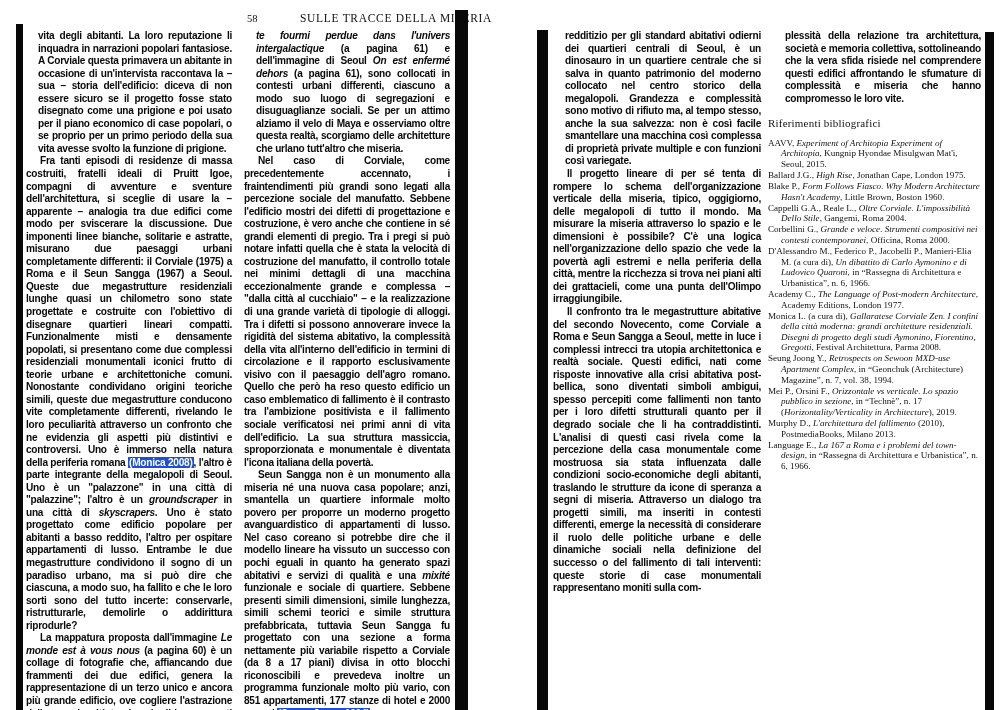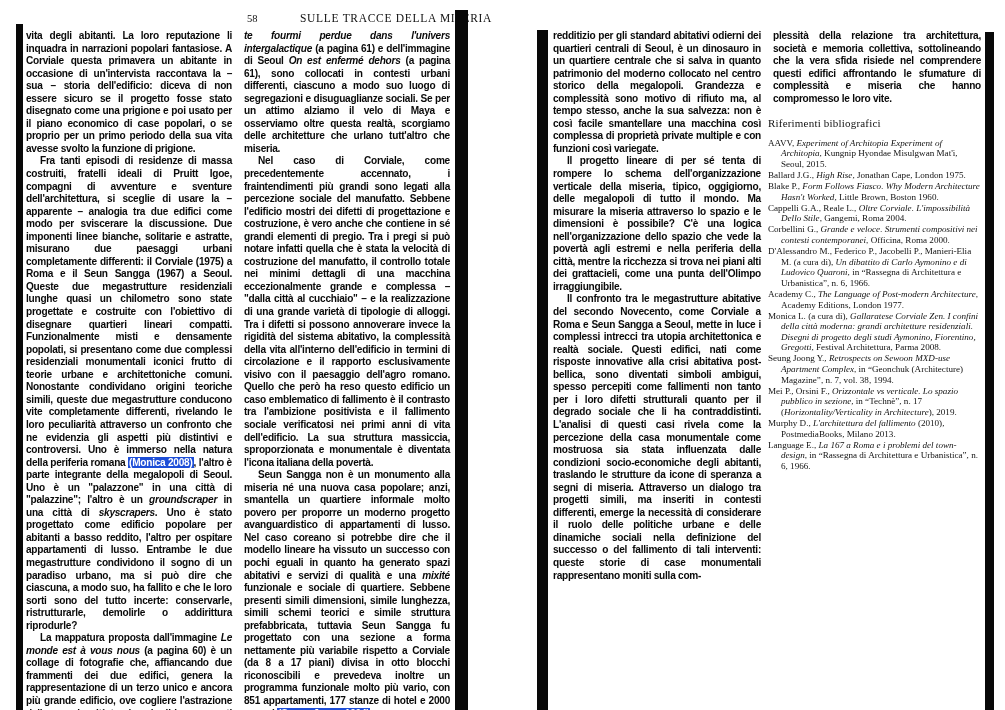--- a/index.html
+++ b/index.html
@@ -82,21 +82,21 @@
     font-size: 10.1px;
     line-height: 12.55px;
     text-align: justify;
     text-justify: inter-word;
     color: #0a0a0a;
     font-weight: 600;
     letter-spacing: -0.25px;
     -webkit-font-smoothing: none;
   }
   .col p + p { text-indent: 14px; }
-  .col p.noindent { text-indent: 0; }
+  .col p.noindent { text-indent: 0; margin-left: 12px; }
   .col i { font-style: italic; }
 
   
   .cite {
     background: #1d4ed8;
     color: #ffffff;
     padding: 0 1px;
     font-weight: 700;
   }
 
@@ -162,21 +162,21 @@
     <div class="col">
       <p class="noindent">plessità della relazione tra architettura, società e memoria collettiva, sottolineando che la vera sfida risiede nel comprendere questi edifici affrontando le sfumature di complessità e miseria che hanno compromesso le loro vite.</p>
     </div>
   </div>
 
   <div id="biblio">
     <p class="bib-title">Riferimenti bibliografici</p>
     <div id="biblio-list">
         <p class="bib-entry"><span>AAVV, </span><i>Experiment of  Architopia Experiment of Architopia</i><span>, Kungnip Hyondae Misulgwan Mat'i, Seoul, 2015.</span></p>
         <p class="bib-entry"><span>Ballard J.G., </span><i>High Rise</i><span>, Jonathan Cape, London 1975.</span></p>
-        <p class="bib-entry"><span>Blake P., </span><i>Form Follows Fiasco. Why Modern Architecture Hasn't Worked</i><span>, Little Brown, Boston 1960.</span></p>
+        <p class="bib-entry"><span>Blake P., </span><i>Form Follows Fiasco. Why Modern Architecture Hasn't Academy</i><span>, Little Brown, Boston 1960.</span></p>
         <p class="bib-entry"><span>Cappelli G.A., Reale L., </span><i>Oltre Corviale. L'impossibilità Dello Stile</i><span>, Gangemi, Roma 2004.</span></p>
         <p class="bib-entry"><span>Corbellini G., </span><i>Grande e veloce. Strumenti compositivi nei contesti contemporanei</i><span>, Officina, Roma 2000.</span></p>
         <p class="bib-entry"><span>D'Alessandro M., Federico P., Jacobelli P., Manieri-Elia M. (a cura di), </span><i>Un dibattito di Carlo Aymonino e di Ludovico Quaroni</i><span>, in “Rassegna di Architettura e Urbanistica”, n. 6, 1966.</span></p>
         <p class="bib-entry"><span>Academy C., </span><i>The Language of  Post-modern Architecture</i><span>, Academy Editions, London 1977.</span></p>
         <p class="bib-entry"><span>Monica L. (a cura di), </span><i>Gallaratese Corviale Zen. I confini della città moderna: grandi architetture residenziali. Disegni di progetto degli studi Aymonino, Fiorentino, Gregotti</i><span>, Festival Architettura, Parma 2008.</span></p>
         <p class="bib-entry"><span>Seung Joong Y., </span><i>Retrospects on Sewoon MXD-use Apartment Complex</i><span>, in “Geonchuk (Architecture) Magazine”, n. 7, vol. 38, 1994.</span></p>
         <p class="bib-entry"><span>Mei P., Orsini F., </span><i>Orizzontale vs verticale. Lo spazio pubblico in sezione</i><span>, in “Technè”, n. 17 (</span><i>Horizontality/Verticality in Architecture</i><span>), 2019.</span></p>
         <p class="bib-entry"><span>Murphy D., </span><i>L'architettura del fallimento</i><span> (2010), PostmediaBooks, Milano 2013.</span></p>
         <p class="bib-entry"><span>Language E., </span><i>La 167 a Roma e i problemi del town-design</i><span>, in “Rassegna di Architettura e Urbanistica”, n. 6, 1966.</span></p>
       </div>

